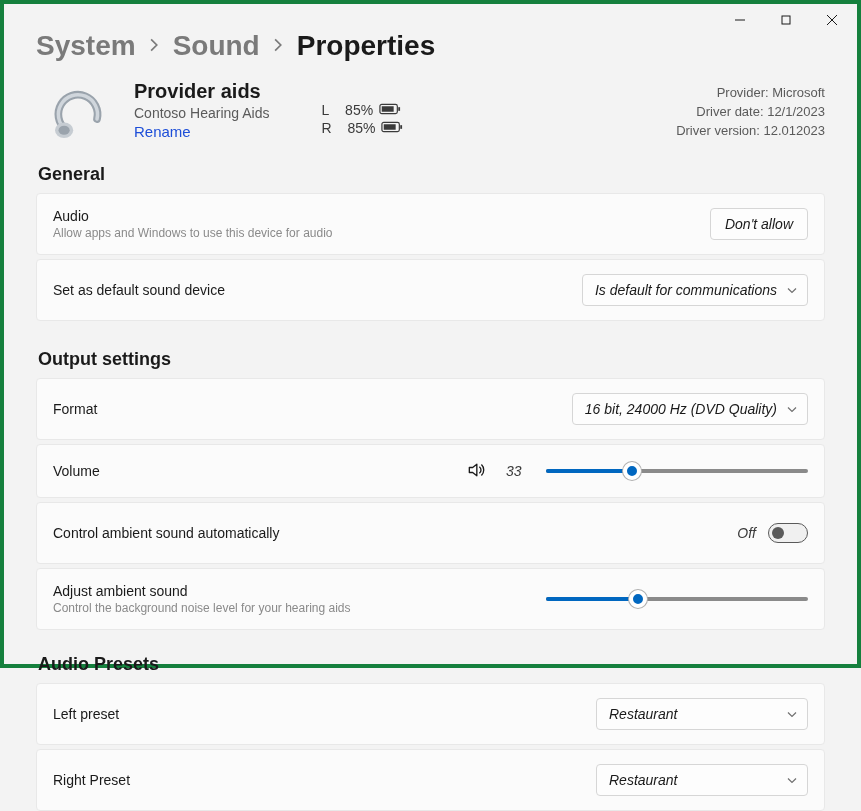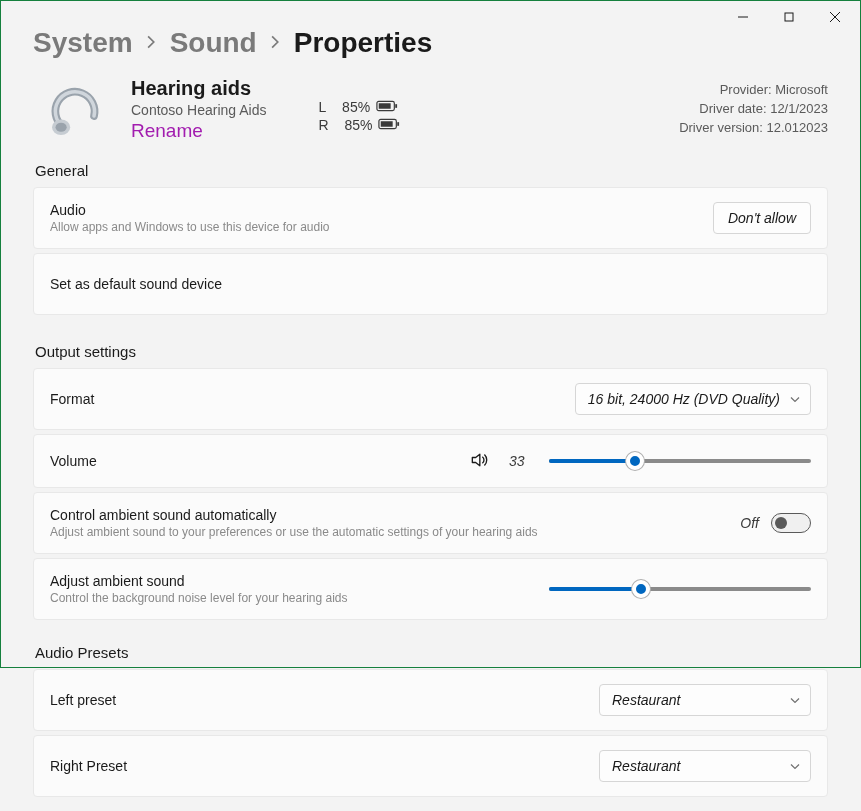--- a/index.html
+++ b/index.html
@@ -9,21 +9,21 @@
     width: 861px;
     height: 811px;
     overflow: hidden;
     color: #1a1a1a;
     font-size: 14px;
   }
   .window {
     width: 861px;
     height: 668px;
     background: #f3f3f3;
-    border: 1px solid #15803d;
+    border: 4px solid #15803d;
     position: relative;
   }
   .titlebar {
     height: 32px;
     display: flex;
     justify-content: flex-end;
     align-items: center;
     padding-right: 2px;
   }
   .titlebar .btn {
@@ -76,43 +76,43 @@
     font-size: 20px;
     font-weight: 600;
     margin-bottom: 2px;
   }
   .device-info .maker {
     font-size: 14px;
     color: #5a5a5a;
     margin-bottom: 2px;
   }
   .device-info .rename {
-    font-size: 19px;
-    color: #a21caf;
+    font-size: 15px;
+    color: #1d4ed8;
     cursor: pointer;
   }
   .battery-col {
     margin-left: 34px;
     margin-top: 22px;
     font-size: 14px;
     color: #3a3a3a;
   }
   .battery-row { display:flex; align-items:center; gap:6px; margin-bottom:2px;}
   .batt-icon svg { width:22px; height:12px; }
   .driver-col {
     margin-left: auto;
     font-size: 13px;
     color: #5a5a5a;
     line-height: 1.45;
     text-align: right;
     margin-top: 4px;
   }
   .section-title {
-    font-size: 15px;
-    font-weight: 400;
+    font-size: 18px;
+    font-weight: 700;
     margin: 14px 0 8px 2px;
   }
   .card {
     background: #fbfbfb;
     border: 1px solid #e8e8e8;
     border-radius: 4px;
     padding: 12px 16px;
     margin-bottom: 4px;
     display: flex;
     align-items: center;
@@ -250,21 +250,21 @@
     <div class="device-header">
       <div class="device-icon">
         <svg viewBox="0 0 100 80">
           <path d="M 35 65 A 28 28 0 1 1 80 50" fill="none" stroke="#9aa3ac" stroke-width="11" stroke-linecap="round"></path>
           <path d="M 35 65 A 28 28 0 1 1 80 50" fill="none" stroke="#d0d6dc" stroke-width="5" stroke-linecap="round"></path>
           <ellipse cx="33" cy="66" rx="13" ry="11" fill="#c6ccd2"></ellipse>
           <ellipse cx="33" cy="66" rx="8" ry="6.5" fill="#9aa3ac"></ellipse>
         </svg>
       </div>
       <div class="device-info">
-        <div class="name">Hearing aids</div>
+        <div class="name">Provider aids</div>
         <div class="maker">Contoso Hearing Aids</div>
         <div class="rename">Rename</div>
       </div>
       <div class="battery-col">
         <div class="battery-row">
           <span>L</span>&nbsp;
           <span>85%</span>
           <span class="batt-icon">
             <svg viewBox="0 0 24 12">
                 <rect x="1" y="1" width="19" height="10" rx="2" fill="none" stroke="#3a3a3a" stroke-width="1.3"></rect>
@@ -300,20 +300,30 @@
         <div class="sublabel">Allow apps and Windows to use this device for audio</div>
       </div>
       <div class="right">
         <div class="button">Don't allow</div>
       </div>
     </div>
 
     <div class="card">
       <div class="left">
         <div class="label">Set as default sound device</div>
+      </div>
+      <div class="right">
+        <div class="select" style="min-width:222px">
+          <span>Is default for communications</span>
+          <span class="chevd">
+            <svg width="10" height="6" viewBox="0 0 10 6">
+                <path d="M1 1 L5 5 L9 1" fill="none" stroke="#707070" stroke-width="1.2"></path>
+              </svg>
+          </span>
+        </div>
       </div>
     </div>
 
     <div class="section-title" style="margin-top:28px">Output settings</div>
 
     <div class="card">
       <div class="left">
         <div class="label">Format</div>
       </div>
       <div class="right">
@@ -345,21 +355,20 @@
           <div class="track"></div>
           <div class="fill" id="vol-fill" style="width: 33%;"></div>
           <div class="thumb" id="vol-thumb" style="left: 33%;"></div>
         </div>
       </div>
     </div>
 
     <div class="card">
       <div class="left" style="max-width:70%">
         <div class="label">Control ambient sound automatically</div>
-        <div class="sublabel">Adjust ambient sound to your preferences or use the automatic settings of your hearing aids</div>
       </div>
       <div class="right">
         <span class="toggle-off-text">Off</span>
         <div class="toggle">
           <div class="knob"></div>
         </div>
       </div>
     </div>
 
     <div class="card">

